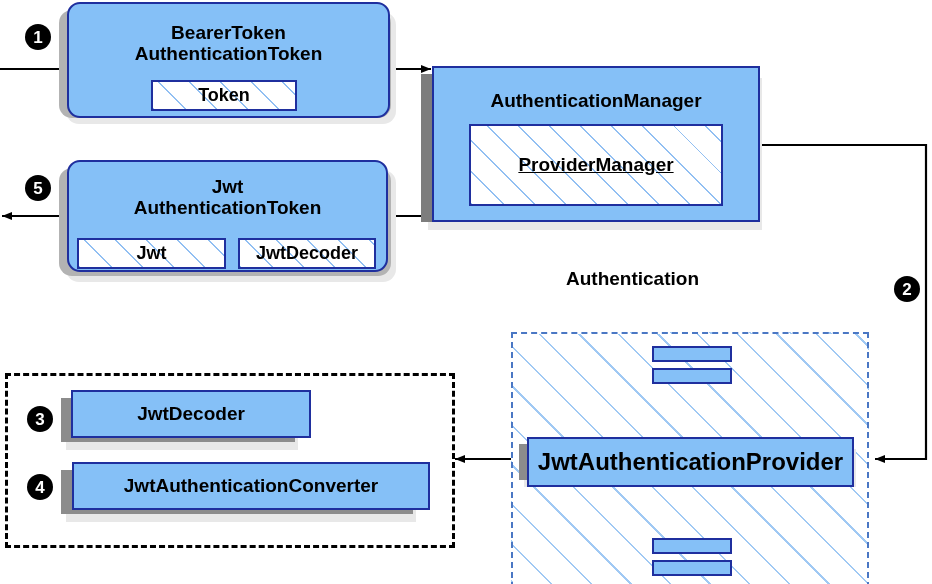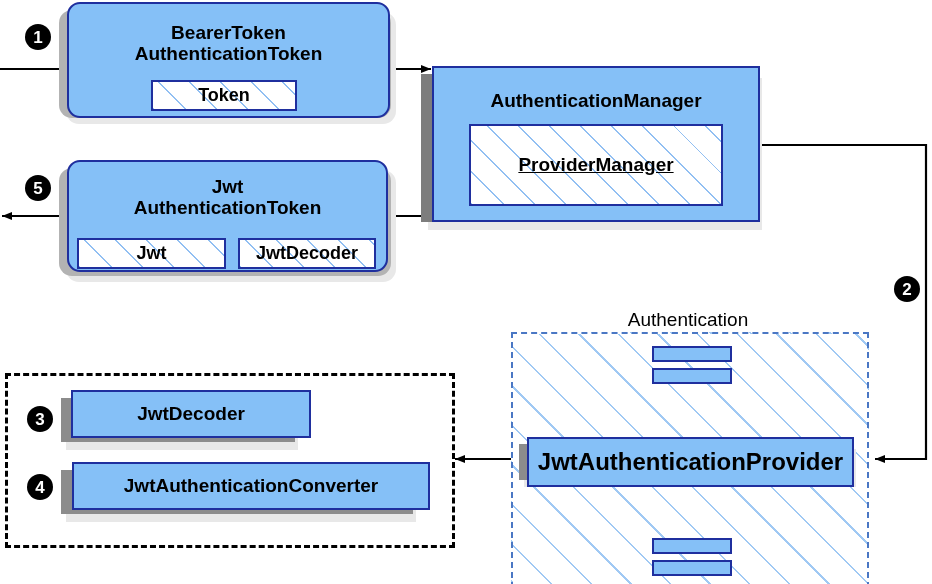--- a/index.html
+++ b/index.html
@@ -97,26 +97,24 @@
     font-size: 17px;
     font-weight: bold;
     display: flex;
     align-items: center;
     justify-content: center;
     line-height: 1;
     z-index: 12;
   }
   .plain-label {
     position: absolute;
-    font-weight: normal;
+    font-weight: bold;
     color: #000;
-    text-align: center;
     line-height: 1.14;
     z-index: 6;
-    margin-top: 41px;
   }
   .bar {
     position: absolute;
     box-sizing: border-box;
     background: #85c0f7;
     border: 2px solid #1f2f9e;
     z-index: 6;
   }
 </style>
 </head>

